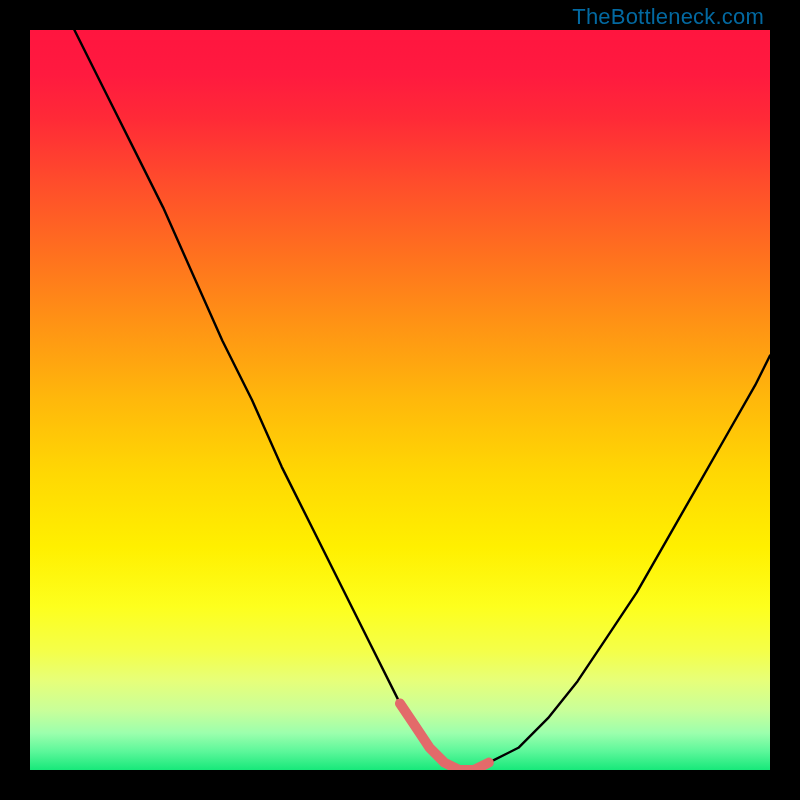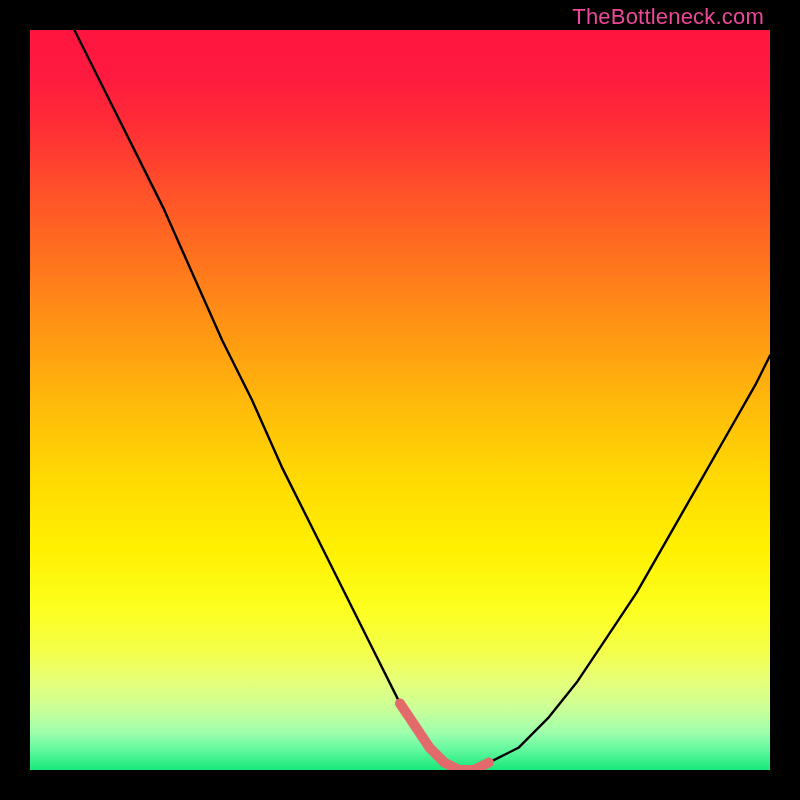--- a/index.html
+++ b/index.html
@@ -32,21 +32,21 @@
   .curve-svg {
     position: absolute;
     inset: 0;
     width: 100%;
     height: 100%;
   }
   .watermark {
     position: absolute;
     top: 4px;
     right: 36px;
-    color: #ec4899;
+    color: #0369a1;
     font-size: 22px;
     letter-spacing: 0.2px;
     font-weight: 500;
   }
 </style>
 </head>
 <body>
 
 <div class="frame">
 

